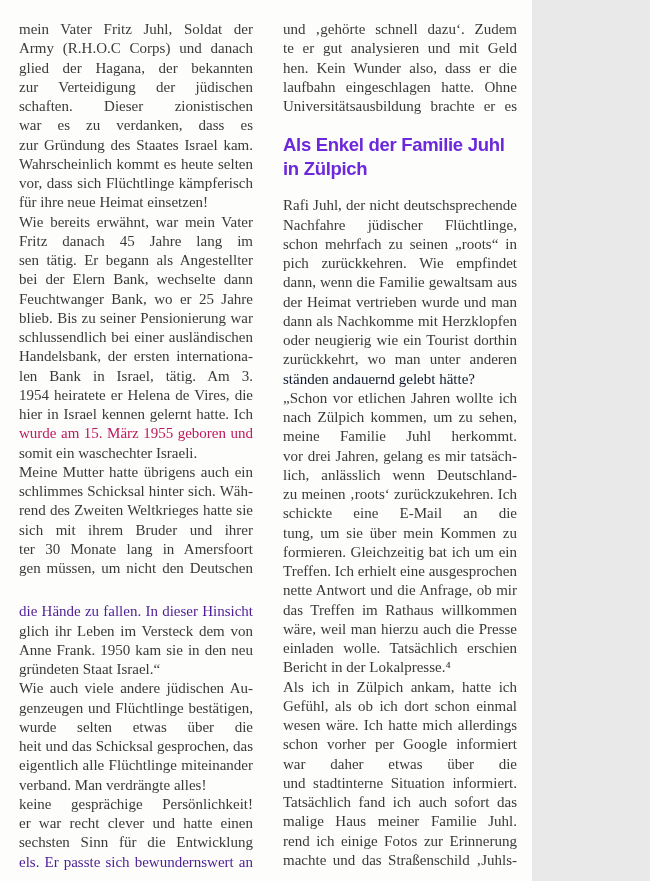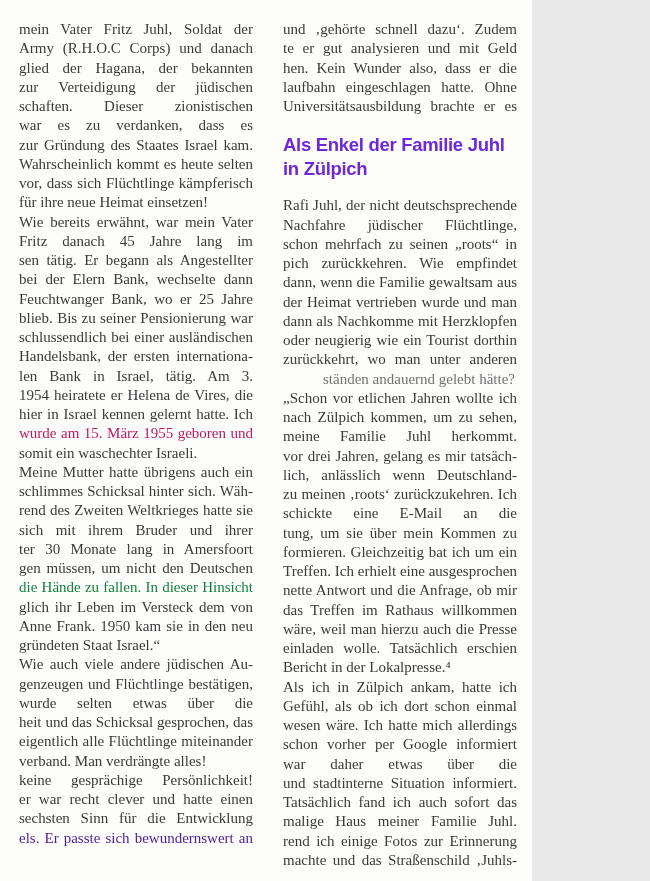--- a/index.html
+++ b/index.html
@@ -83,21 +83,21 @@
           <div class="line" style="color: #be185d;">wurde am 15. März 1955 geboren und bin</div>
           <div class="line endline" style="color: rgb(58, 58, 58);">somit ein waschechter Israeli.</div>
         </div>
         <div class="paragraph">
           <div class="line" style="color: rgb(58, 58, 58);">Meine Mutter hatte übrigens auch ein</div>
           <div class="line" style="color: rgb(58, 58, 58);">schlimmes Schicksal hinter sich. Wäh-</div>
           <div class="line" style="color: rgb(58, 58, 58);">rend des Zweiten Weltkrieges hatte sie</div>
           <div class="line" style="color: rgb(58, 58, 58);">sich mit ihrem Bruder und ihrer Schwes-</div>
           <div class="line" style="color: rgb(58, 58, 58);">ter 30 Monate lang in Amersfoort verber-</div>
           <div class="line" style="color: rgb(58, 58, 58);">gen müssen, um nicht den Deutschen in</div>
-          <div class="line" style="color: #15803d;">die Hände zu fallen. In dieser Hinsicht</div>
+          <div class="line" style="color: #4c1d95; margin-top: 24px;">die Hände zu fallen. In dieser Hinsicht</div>
           <div class="line" style="color: rgb(58, 58, 58);">glich ihr Leben im Versteck dem von</div>
           <div class="line" style="color: rgb(58, 58, 58);">Anne Frank. 1950 kam sie in den neu ge-</div>
           <div class="line endline" style="color: rgb(58, 58, 58);">gründeten Staat Israel.“</div>
         </div>
         <div class="paragraph">
           <div class="line" style="color: rgb(58, 58, 58);">Wie auch viele andere jüdischen Au-</div>
           <div class="line" style="color: rgb(58, 58, 58);">genzeugen und Flüchtlinge bestätigen,</div>
           <div class="line" style="color: rgb(58, 58, 58);">wurde selten etwas über die Vergangen-</div>
           <div class="line" style="color: rgb(58, 58, 58);">heit und das Schicksal gesprochen, das</div>
           <div class="line" style="color: rgb(58, 58, 58);">eigentlich alle Flüchtlinge miteinander</div>
@@ -122,21 +122,21 @@
         <div class="paragraph">
           <div class="line" style="color: rgb(58, 58, 58);">Rafi Juhl, der nicht deutschsprechende</div>
           <div class="line" style="color: rgb(58, 58, 58);">Nachfahre jüdischer Flüchtlinge, wollte</div>
           <div class="line" style="color: rgb(58, 58, 58);">schon mehrfach zu seinen „roots“ in Zül-</div>
           <div class="line" style="color: rgb(58, 58, 58);">pich zurückkehren. Wie empfindet man</div>
           <div class="line" style="color: rgb(58, 58, 58);">dann, wenn die Familie gewaltsam aus</div>
           <div class="line" style="color: rgb(58, 58, 58);">der Heimat vertrieben wurde und man</div>
           <div class="line" style="color: rgb(58, 58, 58);">dann als Nachkomme mit Herzklopfen</div>
           <div class="line" style="color: rgb(58, 58, 58);">oder neugierig wie ein Tourist dorthin</div>
           <div class="line" style="color: rgb(58, 58, 58);">zurückkehrt, wo man unter anderen Um-</div>
-          <div class="line endline" style="color: #737373; margin-left: 40px;">ständen andauernd gelebt hätte?</div>
+          <div class="line endline" style="color: #0f172a;">ständen andauernd gelebt hätte?</div>
         </div>
         <div class="paragraph">
           <div class="line" style="color: rgb(58, 58, 58);">„Schon vor etlichen Jahren wollte ich</div>
           <div class="line" style="color: rgb(58, 58, 58);">nach Zülpich kommen, um zu sehen, wo</div>
           <div class="line" style="color: rgb(58, 58, 58);">meine Familie Juhl herkommt. Endlich,</div>
           <div class="line" style="color: rgb(58, 58, 58);">vor drei Jahren, gelang es mir tatsäch-</div>
           <div class="line" style="color: rgb(58, 58, 58);">lich, anlässlich wenn Deutschland-Reise,</div>
           <div class="line" style="color: rgb(58, 58, 58);">zu meinen ‚roots‘ zurückzukehren. Ich</div>
           <div class="line" style="color: rgb(58, 58, 58);">schickte eine E-Mail an die Stadtverwal-</div>
           <div class="line" style="color: rgb(58, 58, 58);">tung, um sie über mein Kommen zu in-</div>

